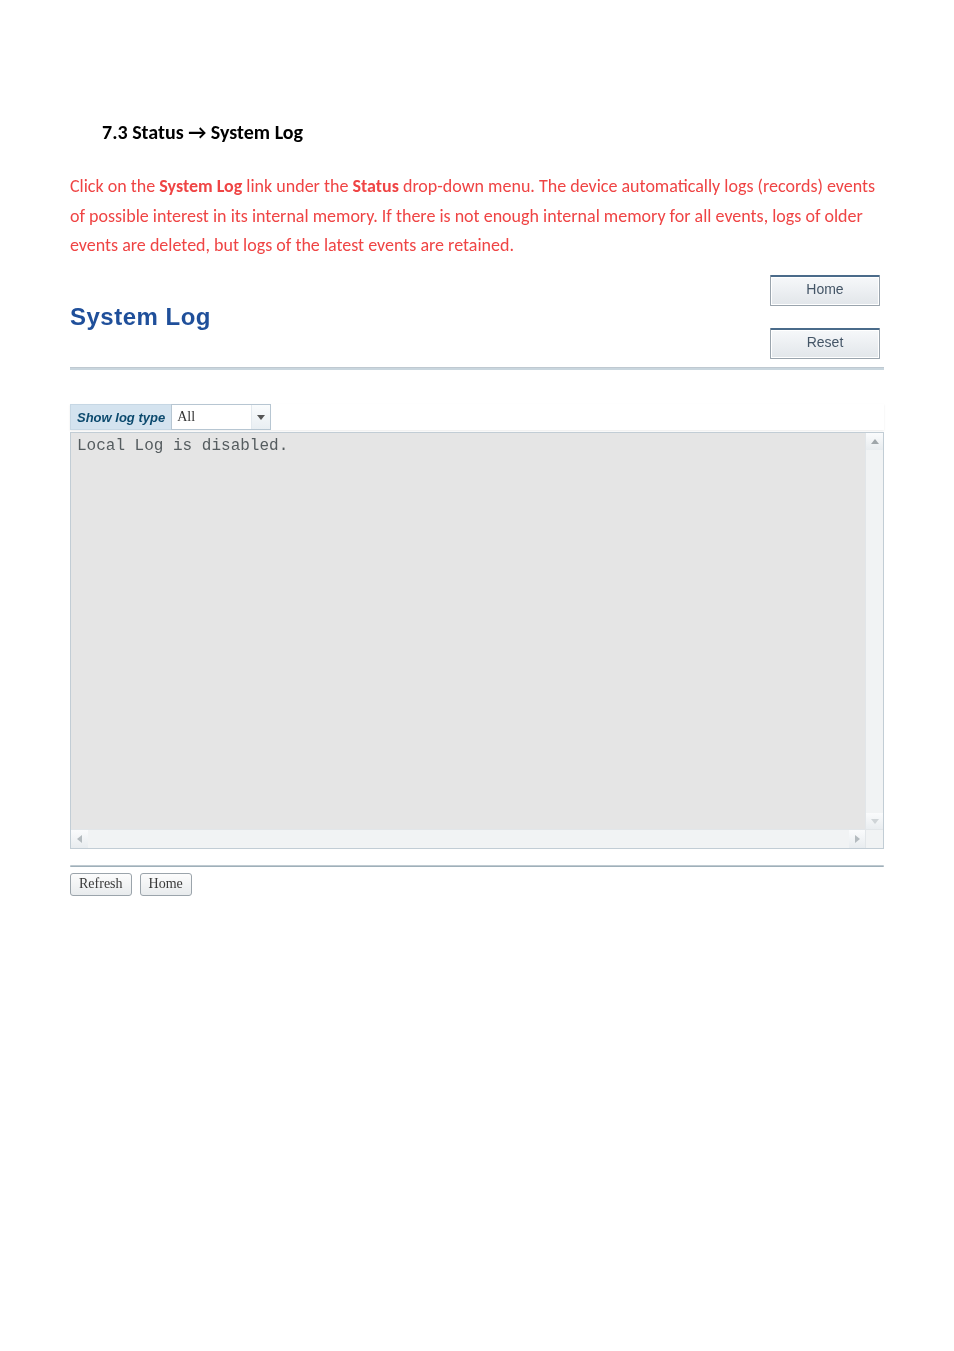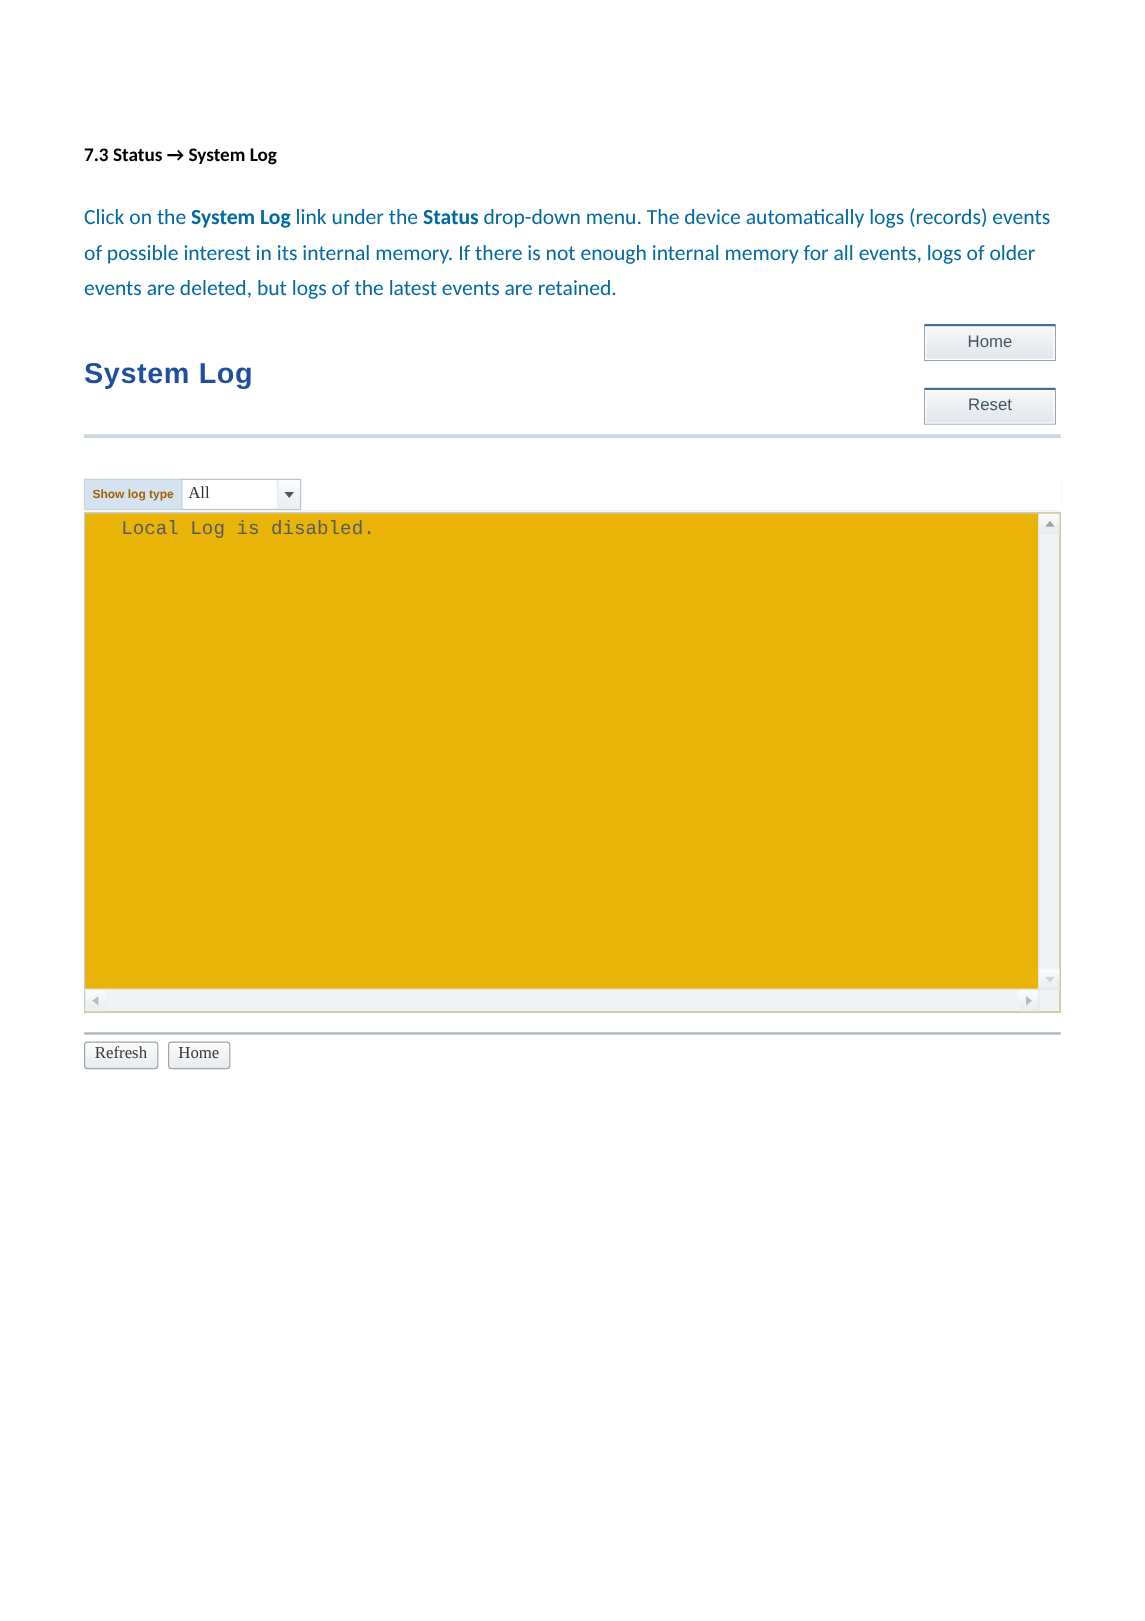--- a/index.html
+++ b/index.html
@@ -9,29 +9,30 @@
     font-family: Calibri, Arial, sans-serif;
     color: #000;
     width: 954px;
     height: 1351px;
     overflow: hidden;
   }
   .page {
     padding: 120px 70px 0 70px;
   }
   .section-heading {
-    font-size: 16px;
+    font-size: 20px;
     font-weight: bold;
     color: #000;
     margin-bottom: 28px;
+    margin-left: 32px;
   }
   .body-text {
     font-size: 18px;
     line-height: 1.65;
-    color: #0369a1;
+    color: #ef4444;
     margin-bottom: 12px;
   }
   .body-text b {
     font-weight: bold;
   }
   .ui-panel {
     margin-top: 6px;
     width: 100%;
   }
   .title-row {
@@ -81,26 +82,27 @@
     display: flex;
     align-items: stretch;
     height: 26px;
     box-shadow: 0 1px 2px rgba(0,0,0,0.08);
   }
   .filter-label {
     display: flex;
     align-items: center;
     padding: 0 6px;
     background: #d4e3ef;
-    color: #a16207;
+    color: #0c4a6e;
     font-family: Tahoma, Verdana, sans-serif;
     font-weight: bold;
-    font-size: 10px;
+    font-size: 13px;
     border: 1px solid #c6d7e4;
     border-right: none;
+    font-style: italic;
   }
   .select-wrap {
     position: relative;
     width: 98px;
     border: 1px solid #b7c6d2;
     background: #ffffff;
     display: flex;
     align-items: center;
   }
   .select-value {
@@ -123,23 +125,22 @@
     width: 0; height: 0;
     border-left: 4px solid transparent;
     border-right: 4px solid transparent;
     border-top: 5px solid #555;
   }
   .log-area {
     position: relative;
     margin-top: 2px;
     border: 1px solid #c2cdd5;
     height: 415px;
-    background: #eab308;
+    background: #e5e5e5;
     overflow: hidden;
-    padding-left: 24px;
   }
   .log-content {
     font-family: "Courier New", monospace;
     font-size: 16px;
     color: #555c5f;
     padding: 4px 6px;
     white-space: pre;
   }
   .vscroll {
     position: absolute;

